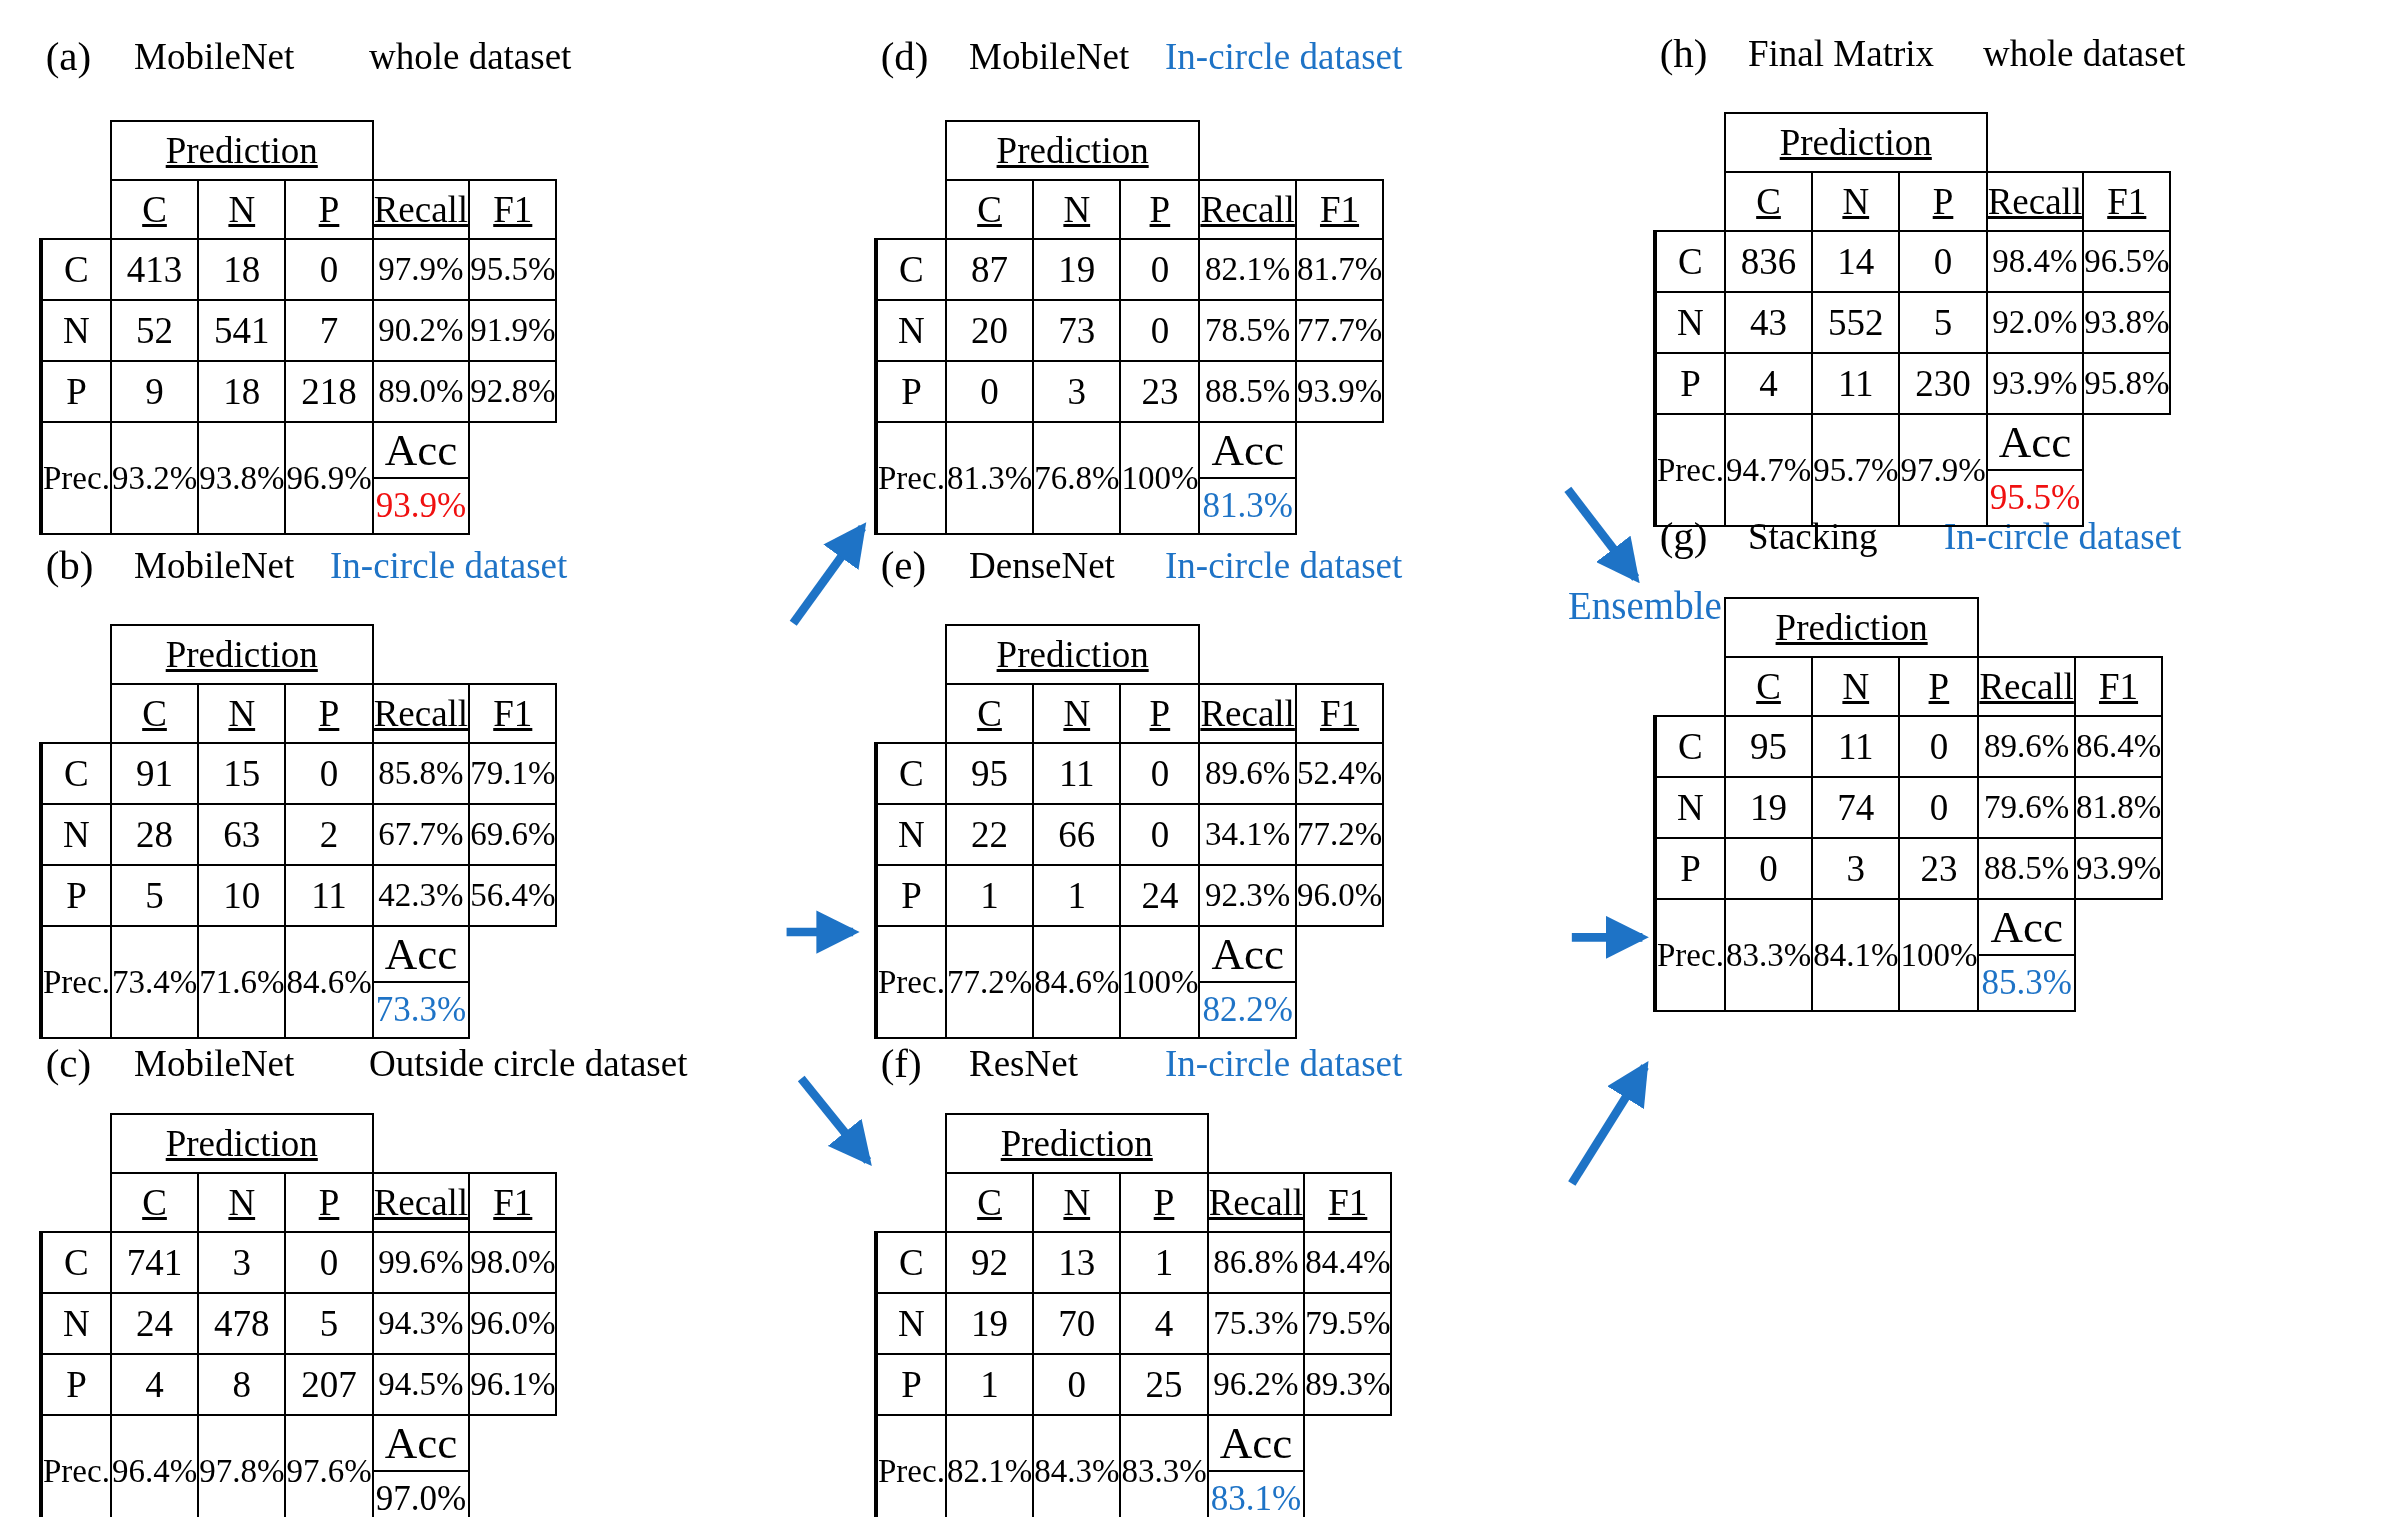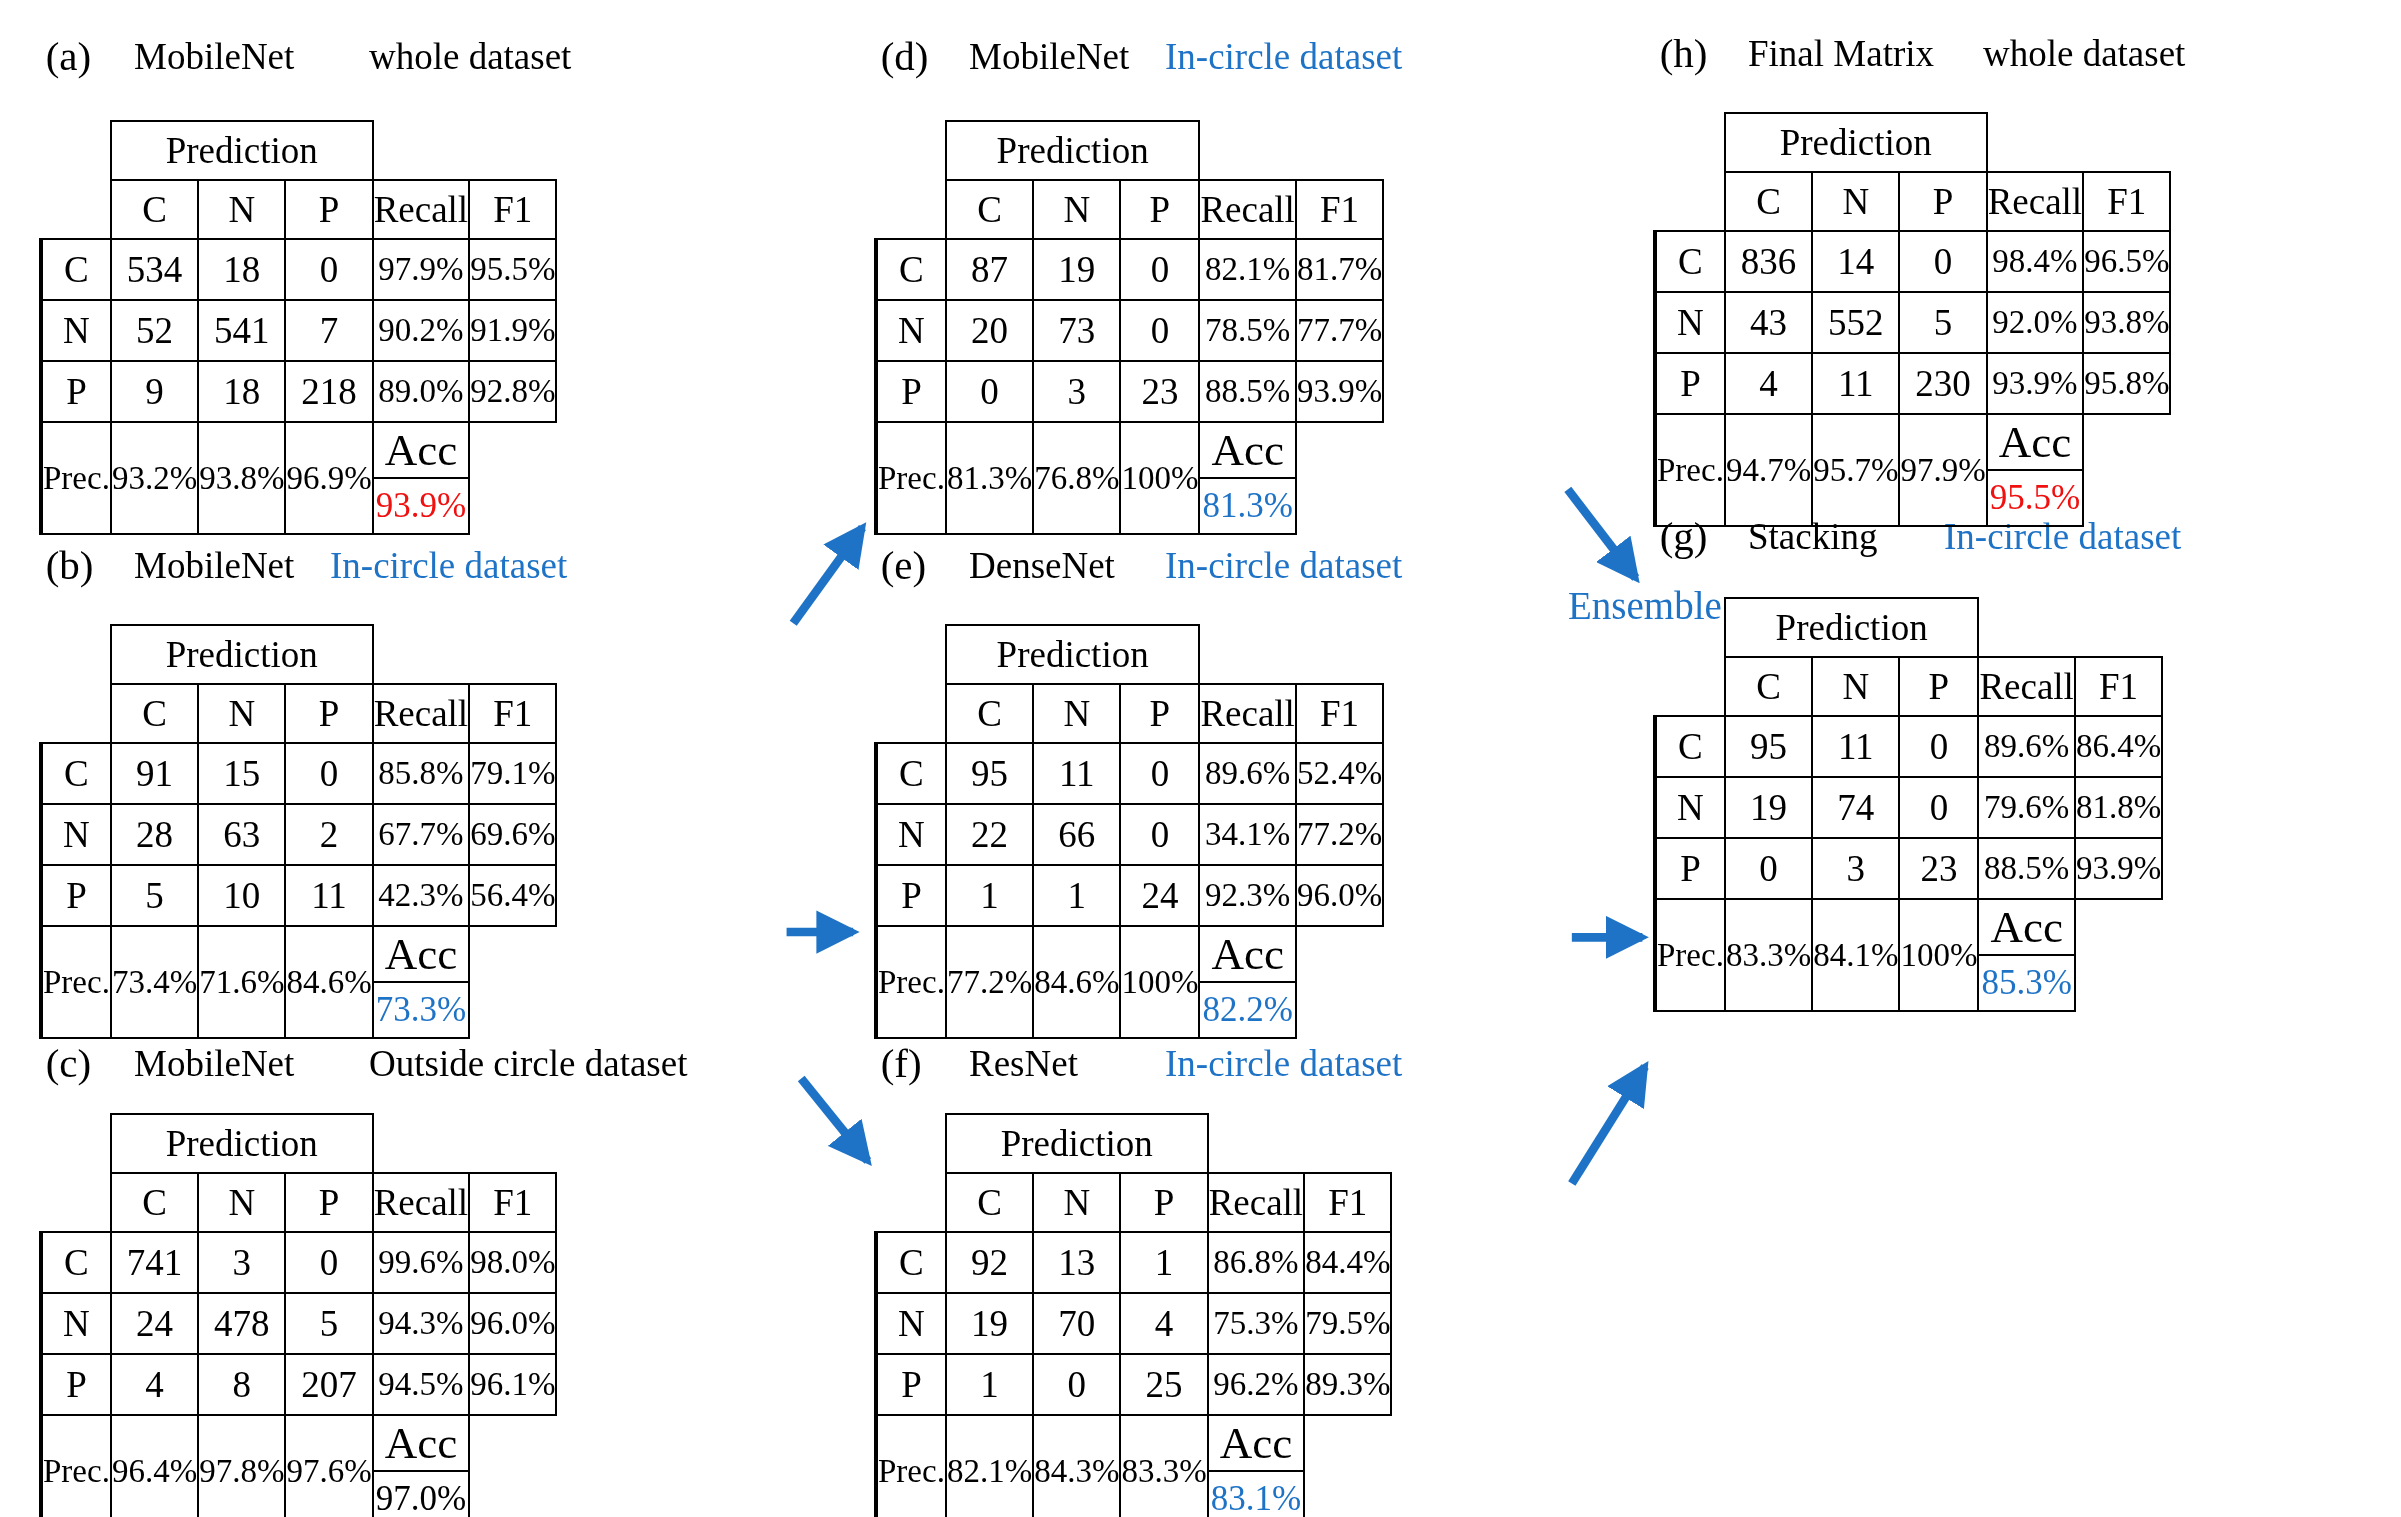--- a/index.html
+++ b/index.html
@@ -31,21 +31,21 @@
   table.std col:nth-child(1){width:85px;} table.std col:nth-child(2){width:89px;}
   table.std col:nth-child(3){width:113px;} table.std col:nth-child(4){width:120px;}
   table.std col:nth-child(5){width:122px;} table.std col:nth-child(6){width:113px;}
   table.std col:nth-child(7){width:129px;}
   
   table.nar col:nth-child(1){width:79px;} table.nar col:nth-child(2){width:84px;}
   table.nar col:nth-child(3){width:105px;} table.nar col:nth-child(4){width:112px;}
   table.nar col:nth-child(5){width:114px;} table.nar col:nth-child(6){width:105px;}
   table.nar col:nth-child(7){width:121px;}
 
-  .hdr{font-size:37px;}
+  .hdr{font-size:37px;text-decoration:underline;}
   .clslbl{font-size:37px;}
   .num{font-size:37px;}
   .pct{font-size:33px;}
   .preclbl{font-size:33px;}
   .acclbl{font-size:45px;}
   .accval{font-size:35px;}
   td.gt{position:relative;}
   .gt-text{position:absolute;top:50%;left:50%;
            transform:translate(-50%,-50%) rotate(-90deg);
            white-space:nowrap;font-size:37px;}
@@ -90,21 +90,21 @@
               <td class="hdr">N</td>
               <td class="hdr">P</td>
               <td class="hdr">Recall</td>
               <td class="hdr">F1</td>
             </tr>
             <tr class="r-data">
               <td class="gt" rowspan="5">
                 <div class="gt-text">GroundTruth</div>
               </td>
               <td class="clslbl">C</td>
-              <td class="num">534</td>
+              <td class="num">413</td>
               <td class="num">18</td>
               <td class="num">0</td>
               <td class="pct">97.9%</td>
               <td class="pct">95.5%</td>
             </tr>
             <tr class="r-data">
               <td class="clslbl">N</td>
               <td class="num">52</td>
               <td class="num">541</td>
               <td class="num">7</td>

